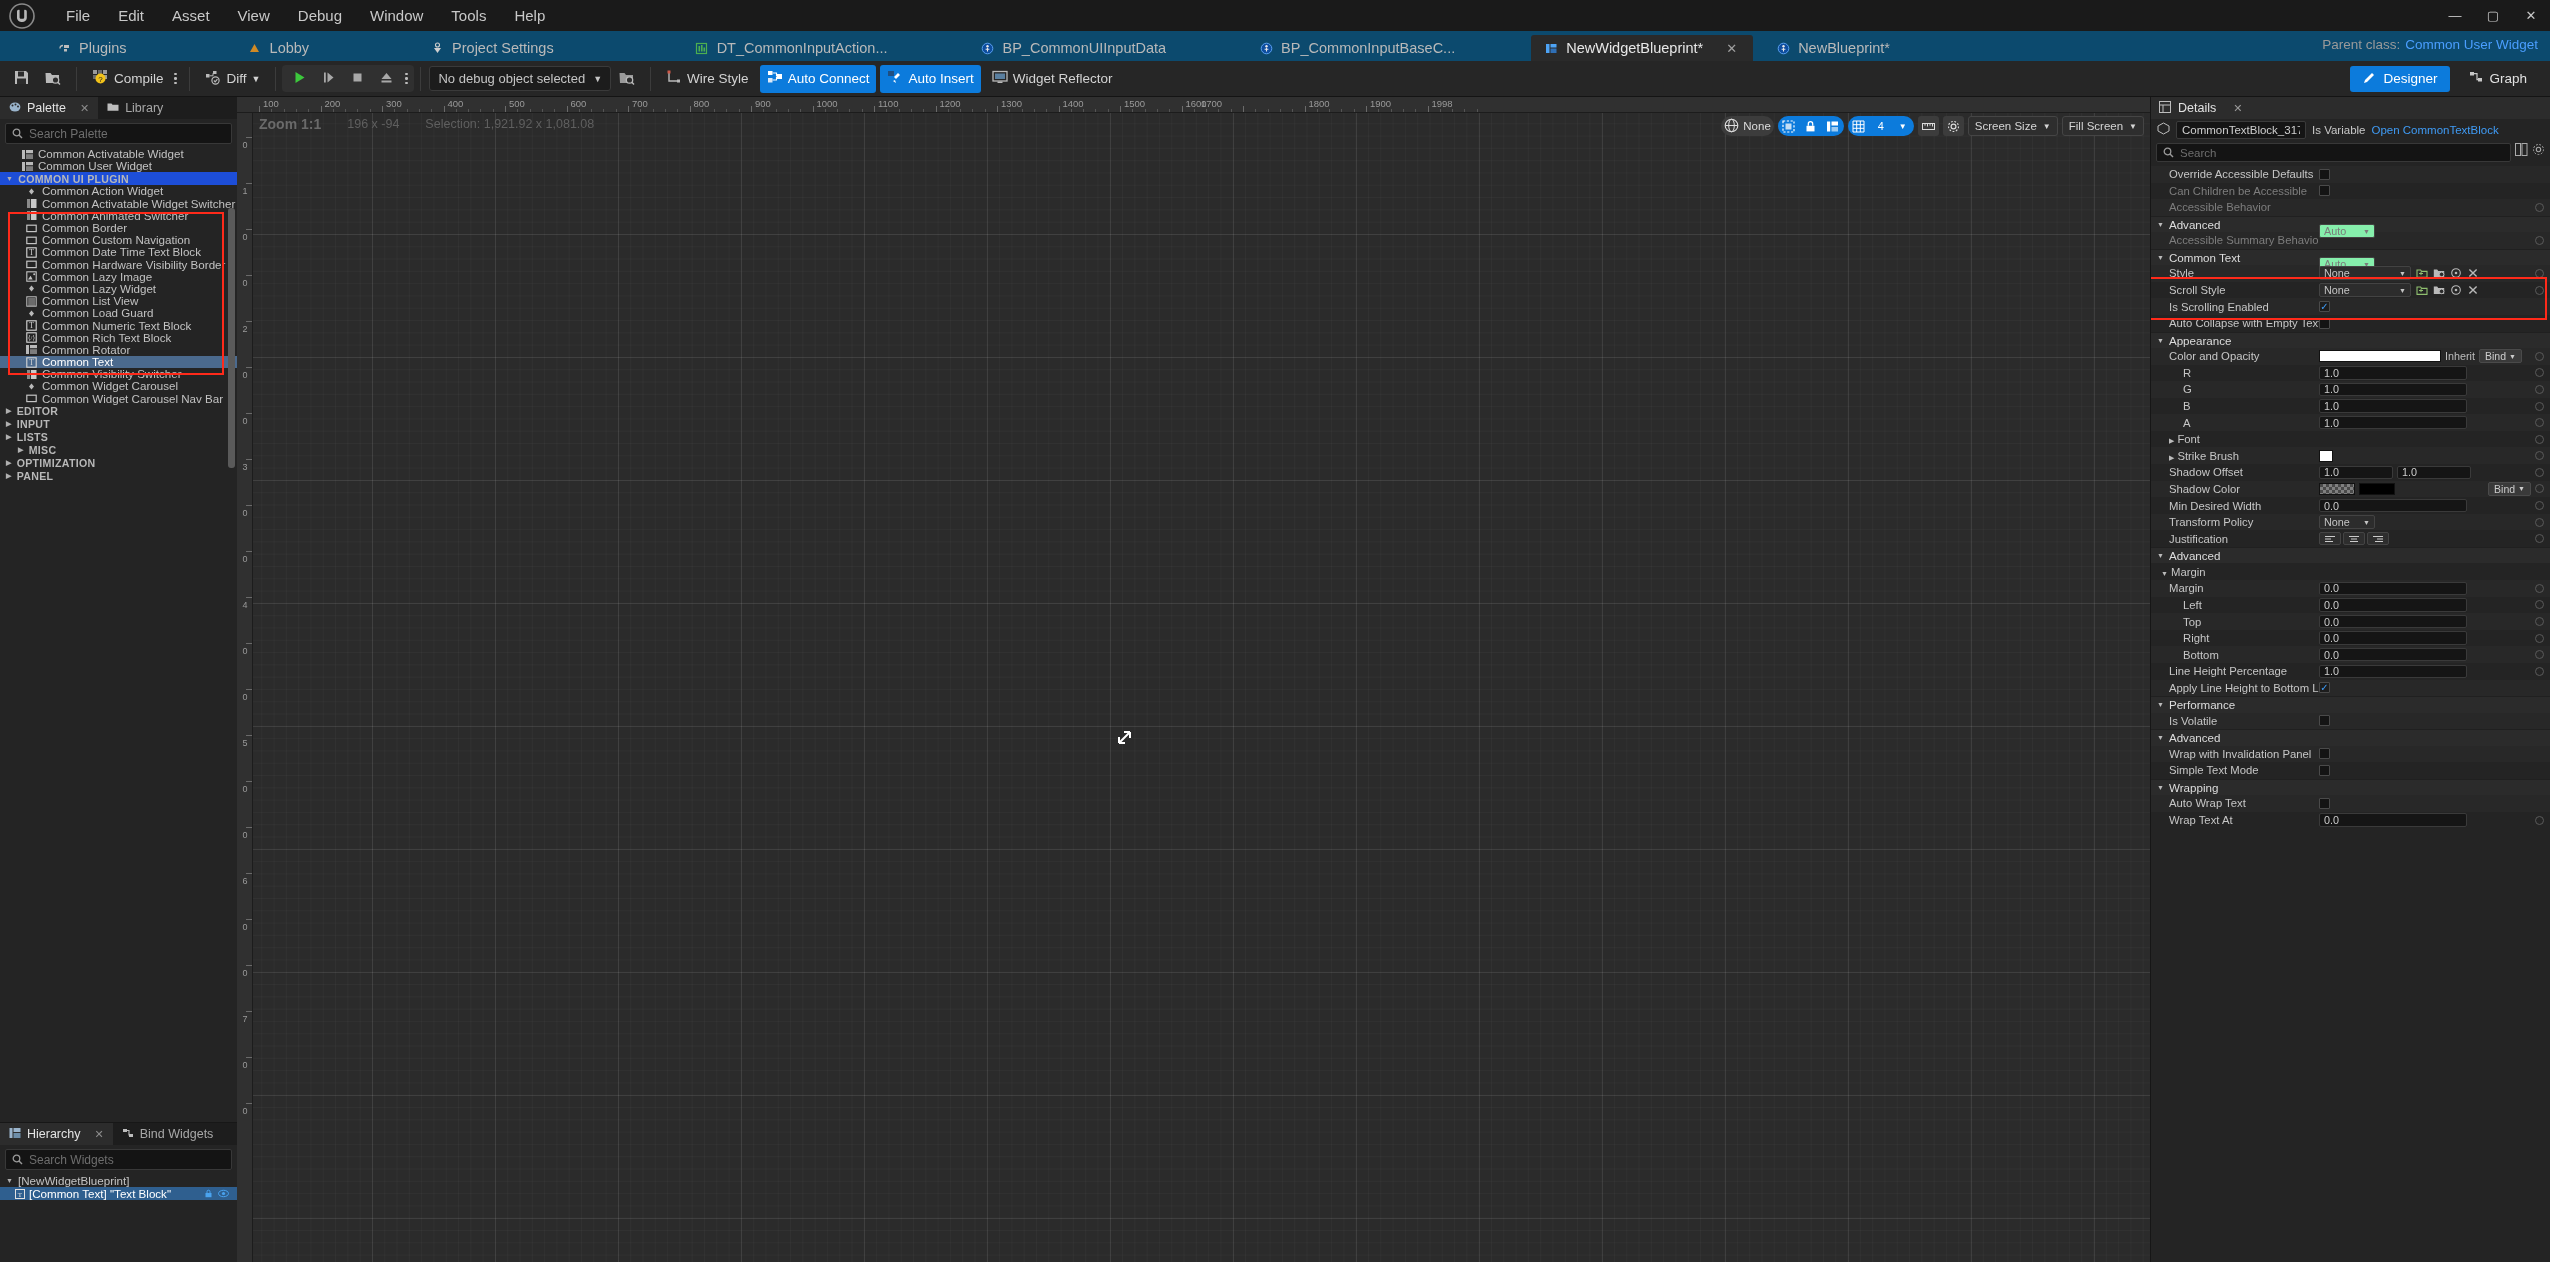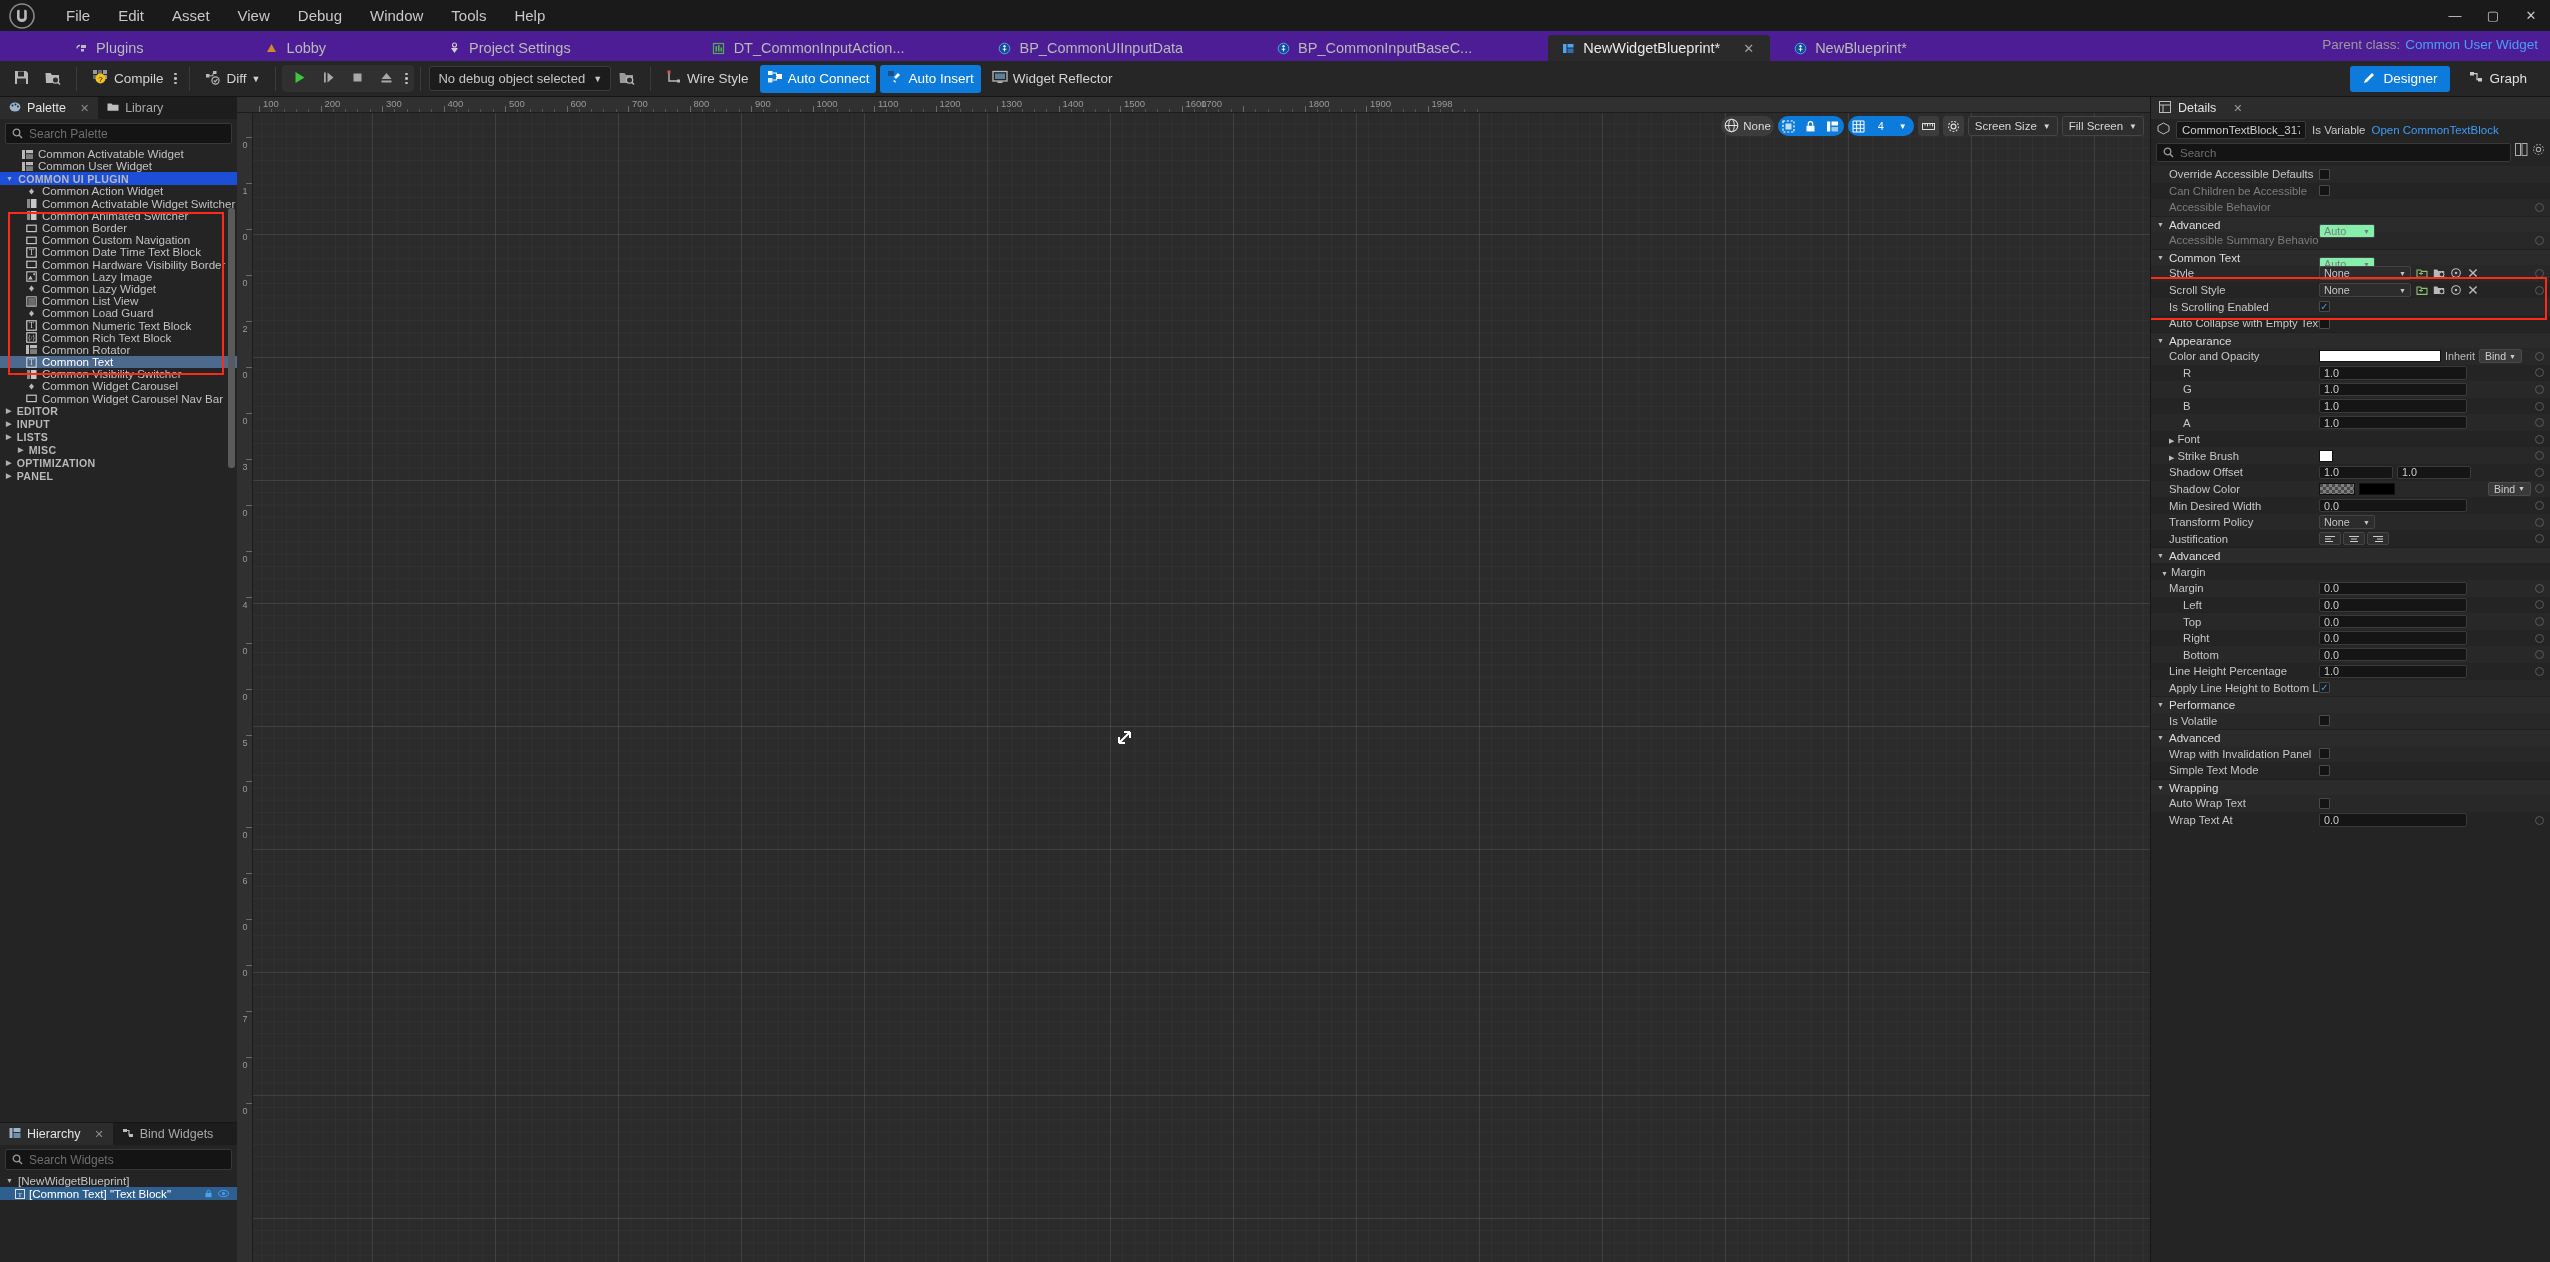--- a/index.html
+++ b/index.html
@@ -24,22 +24,22 @@
   .ue-logo svg { display:block; }
   .menu { display: flex; align-items: center; gap: 0px; margin-left: 8px; }
   .menu-item {
     font-size: 15px; color: #c8c8c8; padding: 4px 14px; cursor: default; line-height: 16px;
   }
   .win-btns { position: absolute; right: 0; top: 0; height: 31px; display: flex; }
   .win-btn { width: 38px; height: 31px; display: flex; align-items: center; justify-content: center; color: #c8c8c8; font-size: 13px;}
 
   
   .tabbar {
-    height: 30px; background: #4c1d95; display: flex; align-items: flex-end;
-    flex: 0 0 30px; position: relative; padding-left: 23px;
+    height: 30px; background: #0c4a6e; display: flex; align-items: flex-end;
+    flex: 0 0 30px; position: relative; padding-left: 6px;
   }
   .tab {
     height: 26px; display: flex; align-items: center; gap: 7px;
     padding: 0 16px 0 12px; font-size: 14.5px; color: #b9b9b9;
     border-radius: 3px 3px 0 0; white-space: nowrap; cursor: default;
     margin-right: 4px;
   }
   .tab.active { background: #2a2a2a; color: #e8e8e8; }
   .tab .tabclose { margin-left: 16px; font-size: 13px; color: #a0a0a0; }
   .tabicon { width: 16px; height: 16px; display: inline-flex; align-items: center; justify-content: center; flex: 0 0 16px;}
@@ -1025,20 +1025,25 @@
             <div class="rl-tick" style="top:852px;width:6px"></div>
             <div class="rl-label" style="top:902px">7</div>
             <div class="rl-tick" style="top:898px;width:6px"></div>
             <div class="rl-label" style="top:948px">0</div>
             <div class="rl-tick" style="top:944px;width:6px"></div>
             <div class="rl-label" style="top:994px">0</div>
             <div class="rl-tick" style="top:990px;width:6px"></div>
           </div>
         <div class="canvas">
 
+          <div class="vp-overlay-top">
+            <span class="zoom-label">Zoom 1:1</span>
+            <span class="sel-label">196 x -94</span>
+            <span class="sel-label">Selection: 1,921.92 x 1,081.08</span>
+          </div>
 
           <div class="vp-toolbar">
             <div class="vt-pill">
               <span>
                 <svg width="15" height="15" viewBox="0 0 15 15">
                     <circle cx="7.5" cy="7.5" r="6.3" fill="none" stroke="#e0e0e0" stroke-width="1.1"></circle>
                     <ellipse cx="7.5" cy="7.5" rx="2.8" ry="6.3" fill="none" stroke="#e0e0e0" stroke-width="1"></ellipse>
                     <path d="M1.4 7.5 h12.2" stroke="#e0e0e0" stroke-width="1"></path>
                   </svg>
               </span>

